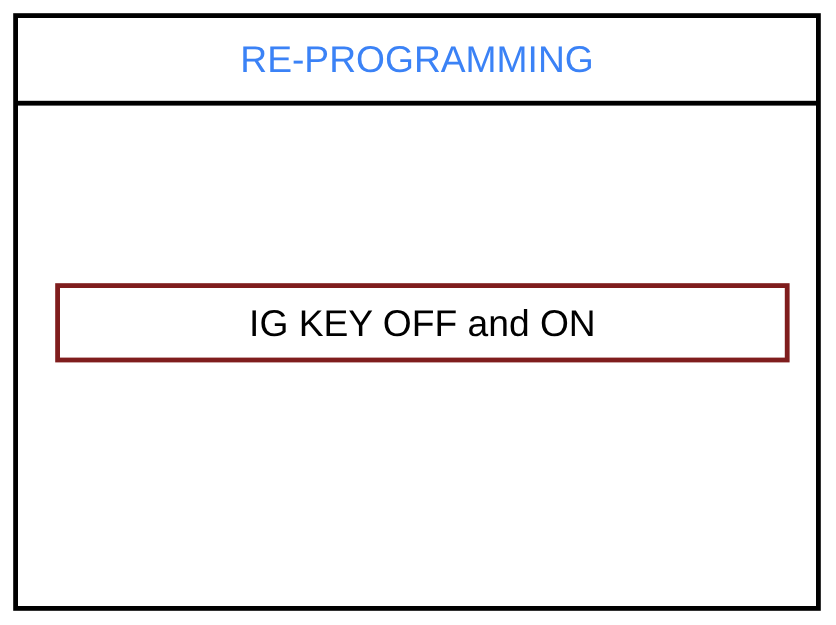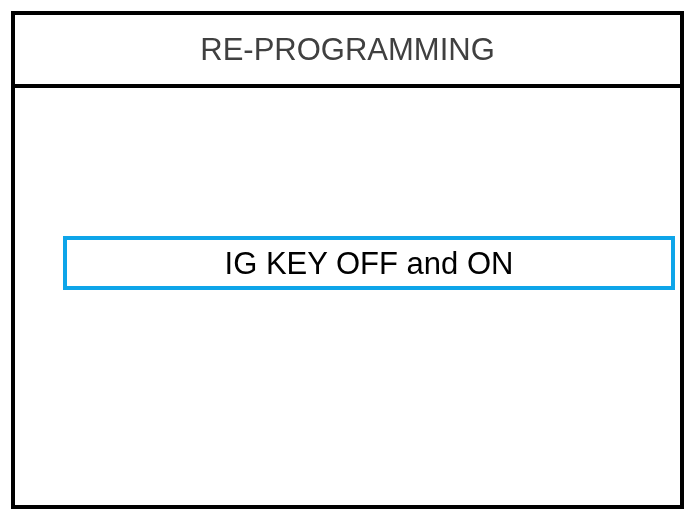--- a/index.html
+++ b/index.html
@@ -48,42 +48,42 @@
     align-items: center;
     justify-content: center;
     background: #ffffff;
   }
 
   #title-text {
     font-size: 31px;
     line-height: 1;
     letter-spacing: 0px;
     white-space: nowrap;
-    color: #404040;
+    color: #3b82f6;
   }
 
   
   #dialog-body {
     position: absolute;
     left: 0;
     top: 77px;
     right: 0;
     bottom: 0;
     background: #ffffff;
   }
 
   
   #action-button {
     position: absolute;
-    left: 48px;
+    left: 31px;
     top: 144px;
     width: 612px;
-    height: 54px;
+    height: 66px;
     box-sizing: border-box;
-    border: 4px solid #0ea5e9;
+    border: 4px solid #7f1d1d;
     background: #ffffff;
     display: flex;
     align-items: center;
     justify-content: center;
     cursor: pointer;
   }
 
   #action-button-label {
     font-size: 31px;
     line-height: 1;

